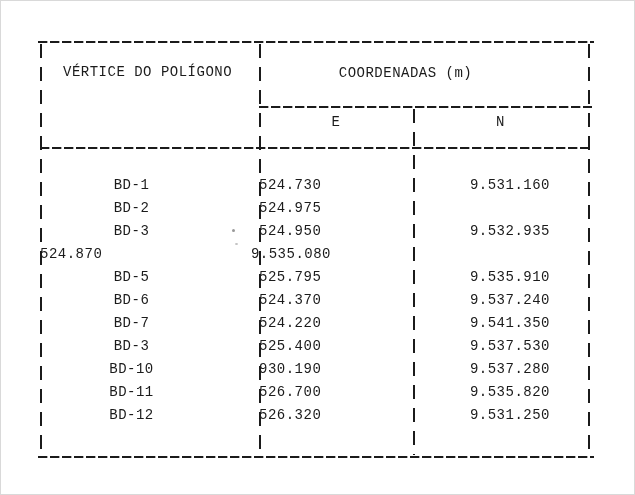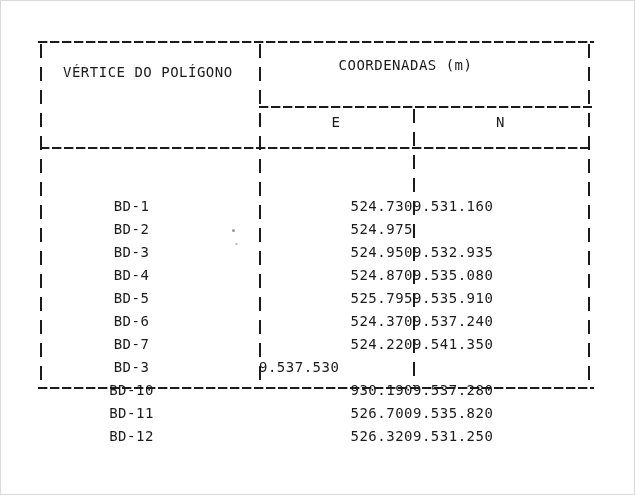--- a/index.html
+++ b/index.html
@@ -6,21 +6,21 @@
   html,body { width:635px; height:495px; }
   body {
     background:#ffffff;
     font-family:"DejaVu Sans Mono","Liberation Mono",monospace;
   }
   .page {
     position:relative; width:635px; height:495px;
     background:#ffffff; border:1px solid #d9d9d9; overflow:hidden;
     color:#1b1b1b;
   }
-  .table { position:absolute; left:39px; top:40px; width:550px; height:348px; }
+  .table { position:absolute; left:39px; top:40px; width:550px; height:417px;font-family:Liberation Mono, monospace; }
 
   
   .hline {
     position:absolute; height:2px;
     background:repeating-linear-gradient(to right,
       #1b1b1b 0 9px, rgba(27,27,27,.35) 9px 10px, transparent 10px 12px);
   }
   .hl-top    { left:-2px; right:-4px; top:0; }
   .hl-coords { left:219px; right:-2px; top:65px; }
   .hl-head   { left:0; right:-2px; top:106px; }
@@ -32,29 +32,29 @@
     background:repeating-linear-gradient(to bottom,
       #1b1b1b 0 14px, transparent 14px 23px);
   }
   .vl-left  { left:0;    top:3px;  bottom:3px; }
   .vl-sep1  { left:219px; top:3px; bottom:3px; }
   .vl-sep2  { left:373px; top:68px; bottom:3px; }
   .vl-right { left:548px; top:3px; bottom:3px; }
 
   .txt { position:absolute; font-size:14px; letter-spacing:.5px; white-space:nowrap; }
   .h-vertex { left:23px; top:23px; }
-  .h-coords { left:219px; width:329px; top:16px; text-align:center; padding-right:36px; }
+  .h-coords { left:219px; width:329px; top:24px; text-align:center; padding-right:36px; }
   .h-e { left:219px; width:154px; top:73px; text-align:center; }
   .h-n { left:373px; width:175px; top:73px; text-align:center; }
 
-  .rows { position:absolute; left:0; top:133px; width:550px;margin-top:21px; }
+  .rows { position:absolute; left:0; top:133px; width:550px; }
   .row { display:flex; height:23px; line-height:23px; font-size:14px; letter-spacing:.5px; }
   .row .c1 { width:219px; text-align:center; padding-right:36px; }
-  .row .c2 { width:154px; text-align:right; }
-  .row .c3 { width:177px; text-align:left; padding-right:40px; }
+  .row .c2 { width:154px; text-align:left; }
+  .row .c3 { width:177px; text-align:right; padding-right:40px; }
 
   .speck { position:absolute; background:rgba(27,27,27,.45); border-radius:50%; }
   .sp1 { left:192px; top:188px; width:3px; height:3px; }
   .sp2 { left:195px; top:202px; width:3px; height:2px; opacity:.6; }
 </style>
 </head>
 <body>
 
 <div class="page">
   <div class="table">
@@ -83,41 +83,41 @@
       <div class="row">
         <span class="c1">BD-2</span>
         <span class="c2">524.975</span>
       </div>
       <div class="row">
         <span class="c1">BD-3</span>
         <span class="c2">524.950</span>
         <span class="c3">9.532.935</span>
       </div>
       <div class="row">
-        <span class="c1">BD-4</span>
         <span class="c2">524.870</span>
         <span class="c3">9.535.080</span>
       </div>
       <div class="row">
         <span class="c1">BD-5</span>
         <span class="c2">525.795</span>
         <span class="c3">9.535.910</span>
       </div>
       <div class="row">
         <span class="c1">BD-6</span>
         <span class="c2">524.370</span>
         <span class="c3">9.537.240</span>
       </div>
       <div class="row">
         <span class="c1">BD-7</span>
         <span class="c2">524.220</span>
         <span class="c3">9.541.350</span>
       </div>
       <div class="row">
         <span class="c1">BD-3</span>
+        <span class="c2">525.400</span>
         <span class="c3">9.537.530</span>
       </div>
       <div class="row">
         <span class="c1">BD-10</span>
         <span class="c2">930.190</span>
         <span class="c3">9.537.280</span>
       </div>
       <div class="row">
         <span class="c1">BD-11</span>
         <span class="c2">526.700</span>

